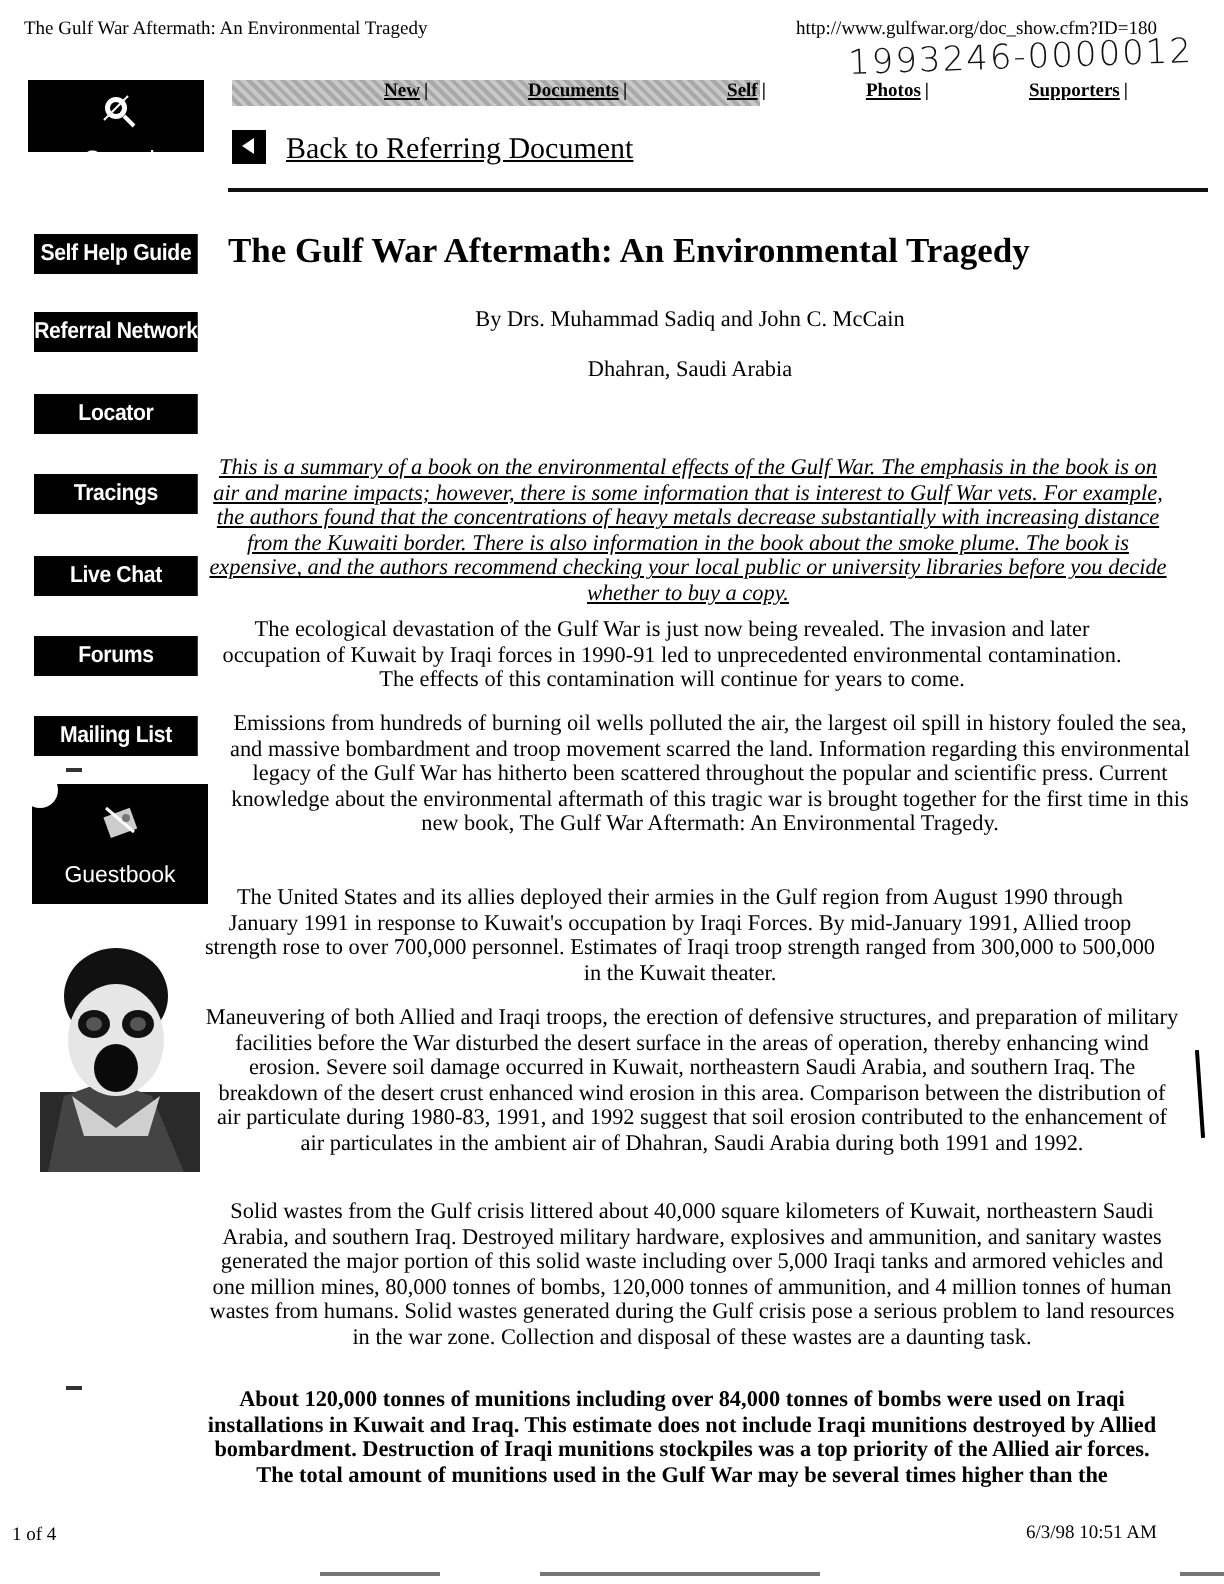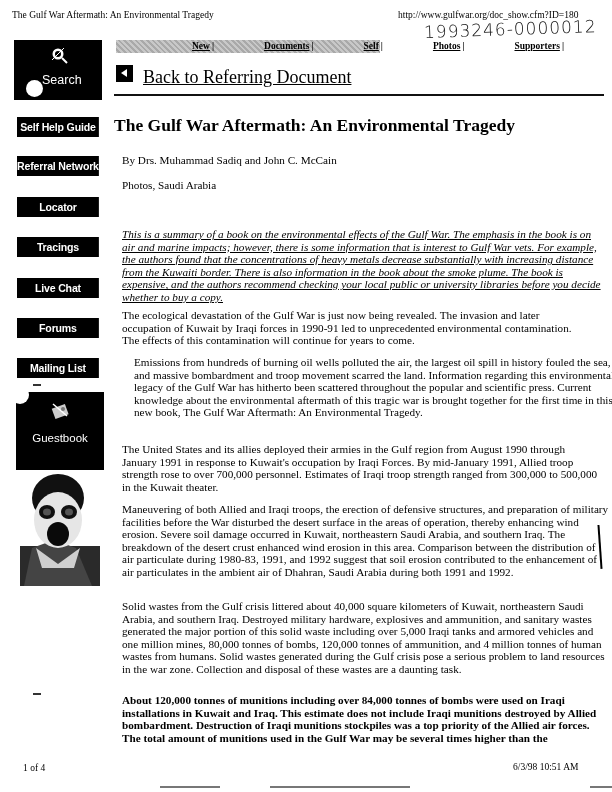--- a/index.html
+++ b/index.html
@@ -17,71 +17,71 @@
   }
   .navbar {
     position: absolute; left: 116px; top: 40px; width: 264px; height: 13px;
     background: repeating-linear-gradient(45deg, #c8c8c8 0 2px, #a9a9a9 2px 4px);
     font-size: 9.5px; font-weight: bold; line-height: 13px; padding-left: 28px; box-sizing: border-box;
     white-space: nowrap;
   }
   .navbar a { color: #000; text-decoration: underline; padding-left: 48px; }
   .navbar .sep { margin: 0 2px; }
   .search-box {
-    position: absolute; left: 14px; top: 40px; width: 88px; height: 60px; background: #000;
+    position: absolute; left: 14px; top: 40px; width: 88px; height: 36px; background: #000;
   }
   .search-box .globe {
     position: absolute; left: 36px; top: 6px; width: 18px; height: 18px;
   }
   .search-box .label {
     position: absolute; left: 28px; top: 33px; color: #fff; font-size: 12.5px;
     font-family: "Liberation Sans", sans-serif;
   }
   .search-box .blob {
     position: absolute; left: 12px; top: 40px; width: 17px; height: 17px; border-radius: 50%; background: #fff;
   }
   .back-btn {
     position: absolute; left: 116px; top: 65px; width: 17px; height: 17px; background: #000;
   }
   .back-btn::after {
     content: ""; position: absolute; left: 5px; top: 4px;
     border-top: 4.5px solid transparent; border-bottom: 4.5px solid transparent; border-right: 6px solid #fff;
   }
   .back-link {
-    position: absolute; left: 143px; top: 67px; font-size: 18px; color: #000; text-decoration: underline;
+    position: absolute; left: 143px; top: 67px; font-size: 15px; color: #000; text-decoration: underline;
   }
   .rule {
     position: absolute; left: 114px; top: 94px; width: 490px; height: 2px; background: #111;
   }
   .side-btn {
     position: absolute; left: 17px; width: 89px; height: 20px; background: #000; color: #fff;
     font-family: "Liberation Sans", sans-serif; font-size: 11.5px; font-weight: bold;
     text-align: center; line-height: 20px; white-space: nowrap; letter-spacing: -0.2px;
     transform: scaleX(0.92); transform-origin: left center;
   }
   .guest-box {
-    position: absolute; left: 16px; top: 392px; width: 88px; height: 78px; background: #000;
+    position: absolute; left: 16px; top: 392px; width: 88px; height: 60px; background: #000;
   }
   .guest-box .notch {
     position: absolute; left: -5px; top: -6px; width: 18px; height: 18px; border-radius: 50%; background: #fff;
   }
   .guest-box .book { position: absolute; left: 33px; top: 8px; width: 22px; height: 20px; }
   .guest-box .label {
     position: absolute; left: 0; right: 0; top: 40px; text-align: center; color: #fff;
     font-family: "Liberation Sans", sans-serif; font-size: 11.5px;
   }
   .dash { position: absolute; height: 1.5px; width: 8px; background: #333; }
   .gasmask { position: absolute; left: 14px; top: 468px; width: 88px; height: 118px; }
-  .main { position: absolute; left: 122px; width: 486px; }
+  .main { position: absolute; left: 102px; width: 486px; text-align: center; }
   .page-title {
     position: absolute; left: 114px; top: 115px; font-size: 17.5px; font-weight: bold; margin: 0; white-space: nowrap;
   }
   .para { font-size: 11.2px; line-height: 12.6px; margin: 0; }
   .para.italic { font-style: italic; text-decoration: underline; }
-  .footer-left { position: absolute; left: 23px; top: 763px; font-size: 9.5px; }
+  .footer-left { position: absolute; left: 6px; top: 763px; font-size: 9.5px; }
   .footer-right { position: absolute; left: 513px; top: 762px; font-size: 9.5px; }
   .margin-mark { position: absolute; left: 599px; top: 525px; width: 1.5px; height: 44px; background: #000; transform: rotate(-4deg); }
   .scan-line { position: absolute; top: 786px; height: 1.5px; background: #777; }
 </style>
 </head>
 <body>
 
 <div class="hdr-title">The Gulf War Aftermath: An Environmental Tragedy</div>
 <div class="hdr-url">http://www.gulfwar.org/doc_show.cfm?ID=180</div>
 <div class="handwritten">1993246-0000012</div>
@@ -136,21 +136,21 @@
   <ellipse cx="44" cy="66" rx="11" ry="12" fill="#0a0a0a"></ellipse>
   <path d="M22 80 L44 96 L66 80 L60 100 L28 100 Z" fill="#cfcfcf"></path>
 </svg>
 
 <h1 class="page-title">The Gulf War Aftermath: An Environmental Tragedy</h1>
 
 <div class="main" style="top:154px;">
   <p class="para">By Drs. Muhammad Sadiq and John C. McCain</p>
 </div>
 <div class="main" style="top:179px;">
-  <p class="para">Photos, Saudi Arabia</p>
+  <p class="para">Dhahran, Saudi Arabia</p>
 </div>
 <div class="main" style="top:228px; width:484px;">
   <p class="para italic">This is a summary of a book on the environmental effects of the Gulf War. The emphasis in the book is on air and marine impacts; however, there is some information that is interest to Gulf War vets. For example, the authors found that the concentrations of heavy metals decrease substantially with increasing distance from the Kuwaiti border. There is also information in the book about the smoke plume. The book is expensive, and the authors recommend checking your local public or university libraries before you decide whether to buy a copy.</p>
 </div>
 <div class="main" style="top:309px; width:468px;">
   <p class="para">The ecological devastation of the Gulf War is just now being revealed. The invasion and later occupation of Kuwait by Iraqi forces in 1990-91 led to unprecedented environmental contamination. The effects of this contamination will continue for years to come.</p>
 </div>
 <div class="main" style="top:356px; width:482px;margin-left:12px;">
   <p class="para">Emissions from hundreds of burning oil wells polluted the air, the largest oil spill in history fouled the sea, and massive bombardment and troop movement scarred the land. Information regarding this environmental legacy of the Gulf War has hitherto been scattered throughout the popular and scientific press. Current knowledge about the environmental aftermath of this tragic war is brought together for the first time in this new book, The Gulf War Aftermath: An Environmental Tragedy.</p>
 </div>

